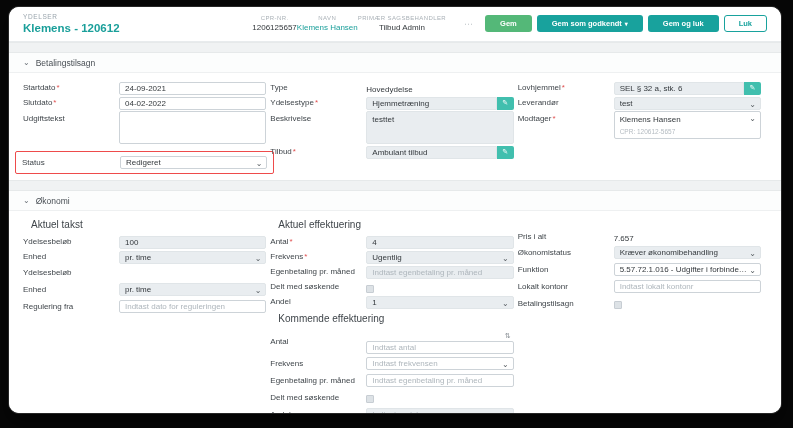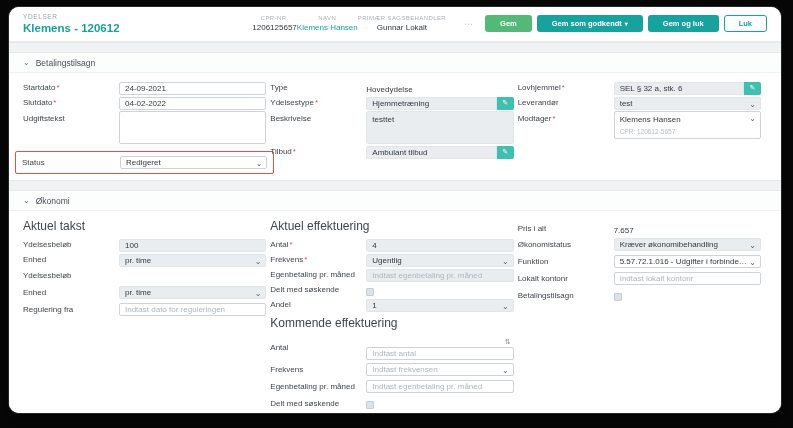--- a/index.html
+++ b/index.html
@@ -50,21 +50,21 @@
   .inp.gray, .sel.gray, .txt.gray { background:#e9edf0; border-color:#e0e5e8; }
   .txt { width:100%; border:1px solid #cdd3d8; border-radius:2px; font-size:8px; padding:3px 5px; resize:none; font-family:inherit; color:#33383c; }
   .sel { flex:1; height:13px; border:1px solid #cdd3d8; border-radius:2px; background:#fff; display:flex; align-items:center; padding:0 13px 0 5px; font-size:8px; color:#33383c; position:relative; min-width:0; cursor:pointer; }
   .sel-txt { white-space:nowrap; overflow:hidden; text-overflow:ellipsis; }
   .chev { position:absolute; right:4px; top:0px; font-size:8px; color:#5a6065; line-height:13px; }
   .ph { color:#aeb6bc; }
   .editgrp { display:flex; flex:1; min-width:0; }
   .editgrp .inp { border-radius:2px 0 0 2px; }
   .editbtn { flex:0 0 17px; height:13px; background:#41bfae; border:none; border-radius:0 2px 2px 0; color:#fff; font-size:7px; display:flex; align-items:center; justify-content:center; cursor:pointer; padding:0; }
   .chk { width:8px; height:8px; background:#dde2e6; border:1px solid #c7cdd3; border-radius:1px; display:inline-block; margin-top:3px; cursor:pointer; }
-  .subhead { font-size:12px; color:#3f454a; margin:3px 0 5px 0; }
+  .subhead { font-size:10px; color:#3f454a; margin:3px 0 5px 8px; }
   .static { font-size:8px; color:#33383c; padding-top:2px; }
   .status-wrap { border:1.6px solid #ee4b4b; border-radius:2px; padding:4px 6px; margin:6px -8px 2px -8px; display:flex; align-items:center; }
   .status-wrap .lbl { flex:0 0 98px; }
   .sel.multi { height:auto; min-height:27px; align-items:flex-start; padding:3px 13px 3px 5px; }
   .mod-name { font-size:8px; color:#33383c; }
   .mod-cpr { font-size:6.5px; color:#b4bbc1; margin-top:4px; }
   .spin { position:absolute; right:3px; top:0; font-size:7px; color:#8a9096; line-height:13px; }
   .ta-small { height:33px; }
 </style>
 </head>
@@ -81,21 +81,21 @@
       <div class="info-item">
         <div class="info-label">CPR-NR.</div>
         <div class="info-value">1206125657</div>
       </div>
       <div class="info-item">
         <div class="info-label">NAVN</div>
         <div class="info-value teal">Klemens Hansen</div>
       </div>
       <div class="info-item">
         <div class="info-label">PRIMÆR SAGSBEHANDLER</div>
-        <div class="info-value">Gunnar Lokalt</div>
+        <div class="info-value">Tilbud Admin</div>
       </div>
     </div>
     <button class="more-btn"><span>⋯</span></button>
     <div class="btns">
       <button class="btn btn-green">Gem</button>
       <button class="btn btn-teal"><span>Gem som godkendt</span><span class="bcaret">▾</span></button>
       <button class="btn btn-teal">Gem og luk</button>
       <button class="btn btn-outline">Luk</button>
     </div>
   </div>
@@ -336,21 +336,21 @@
       </div>
       <div class="row sp">
         <span class="lbl"><span>Regulering fra</span></span>
         <span class="ctl">
             <input class="inp" placeholder="Indtast dato for reguleringen" style="">
           </span>
       </div>
     </div>
 
     <div class="col">
-      <div class="row" style="margin-top:3px;">
+      <div class="row" style="margin-top:11px;">
         <span class="lbl"><span>Pris i alt</span></span>
         <span class="ctl">
             <span class="static">7.657</span>
           </span>
       </div>
       <div class="row sp">
         <span class="lbl"><span>Økonomistatus</span></span>
         <span class="ctl">
           <span class="sel gray">
             <span class="sel-txt">Kræver økonomibehandling</span>

